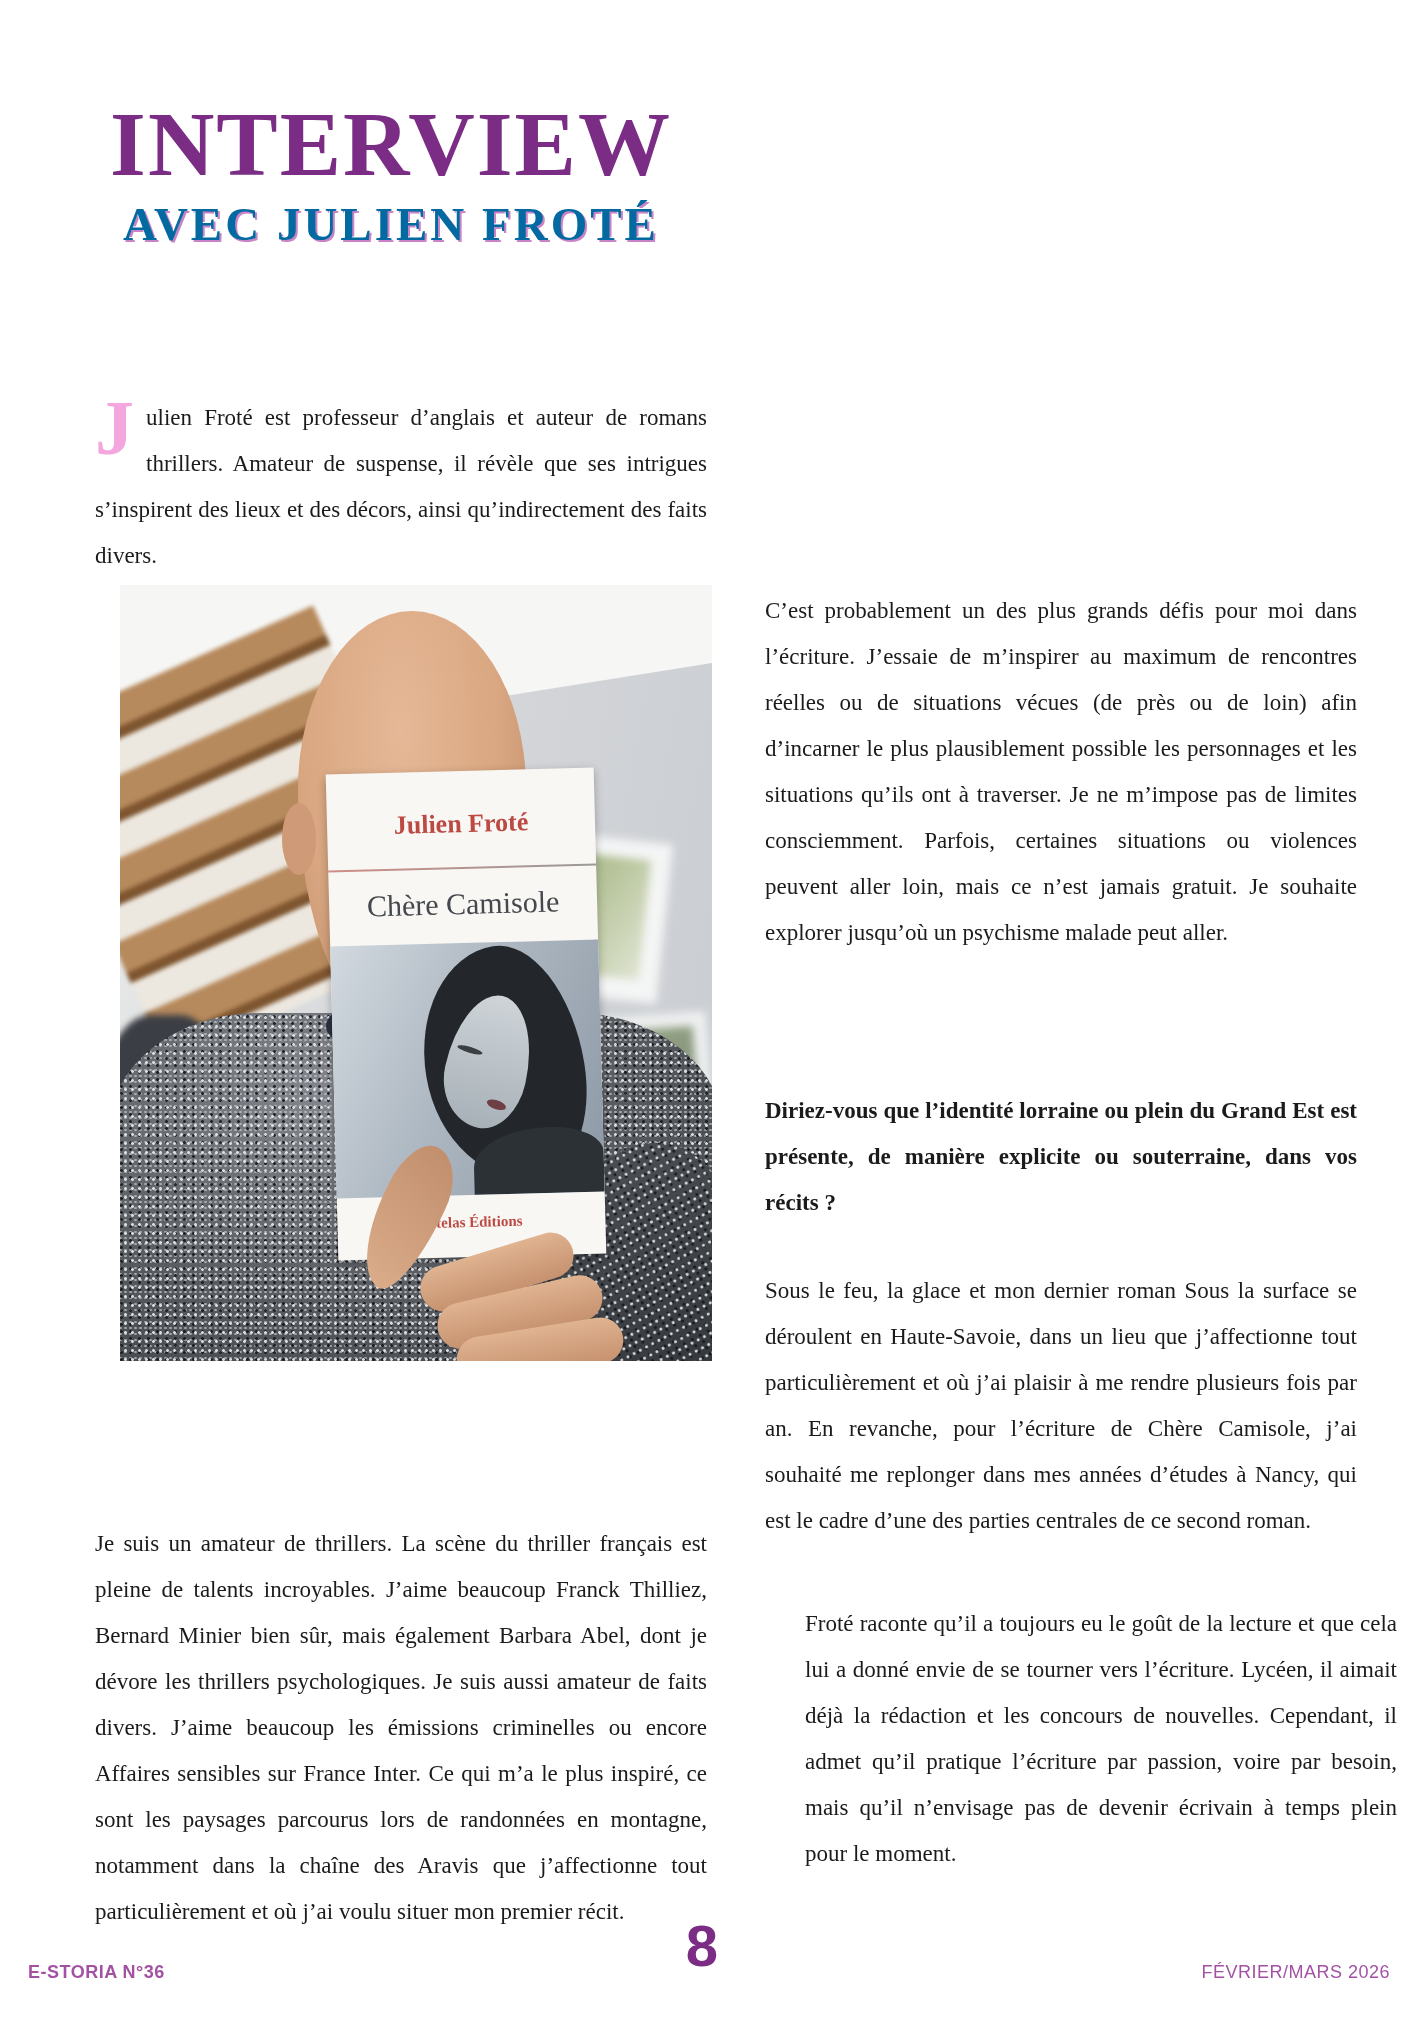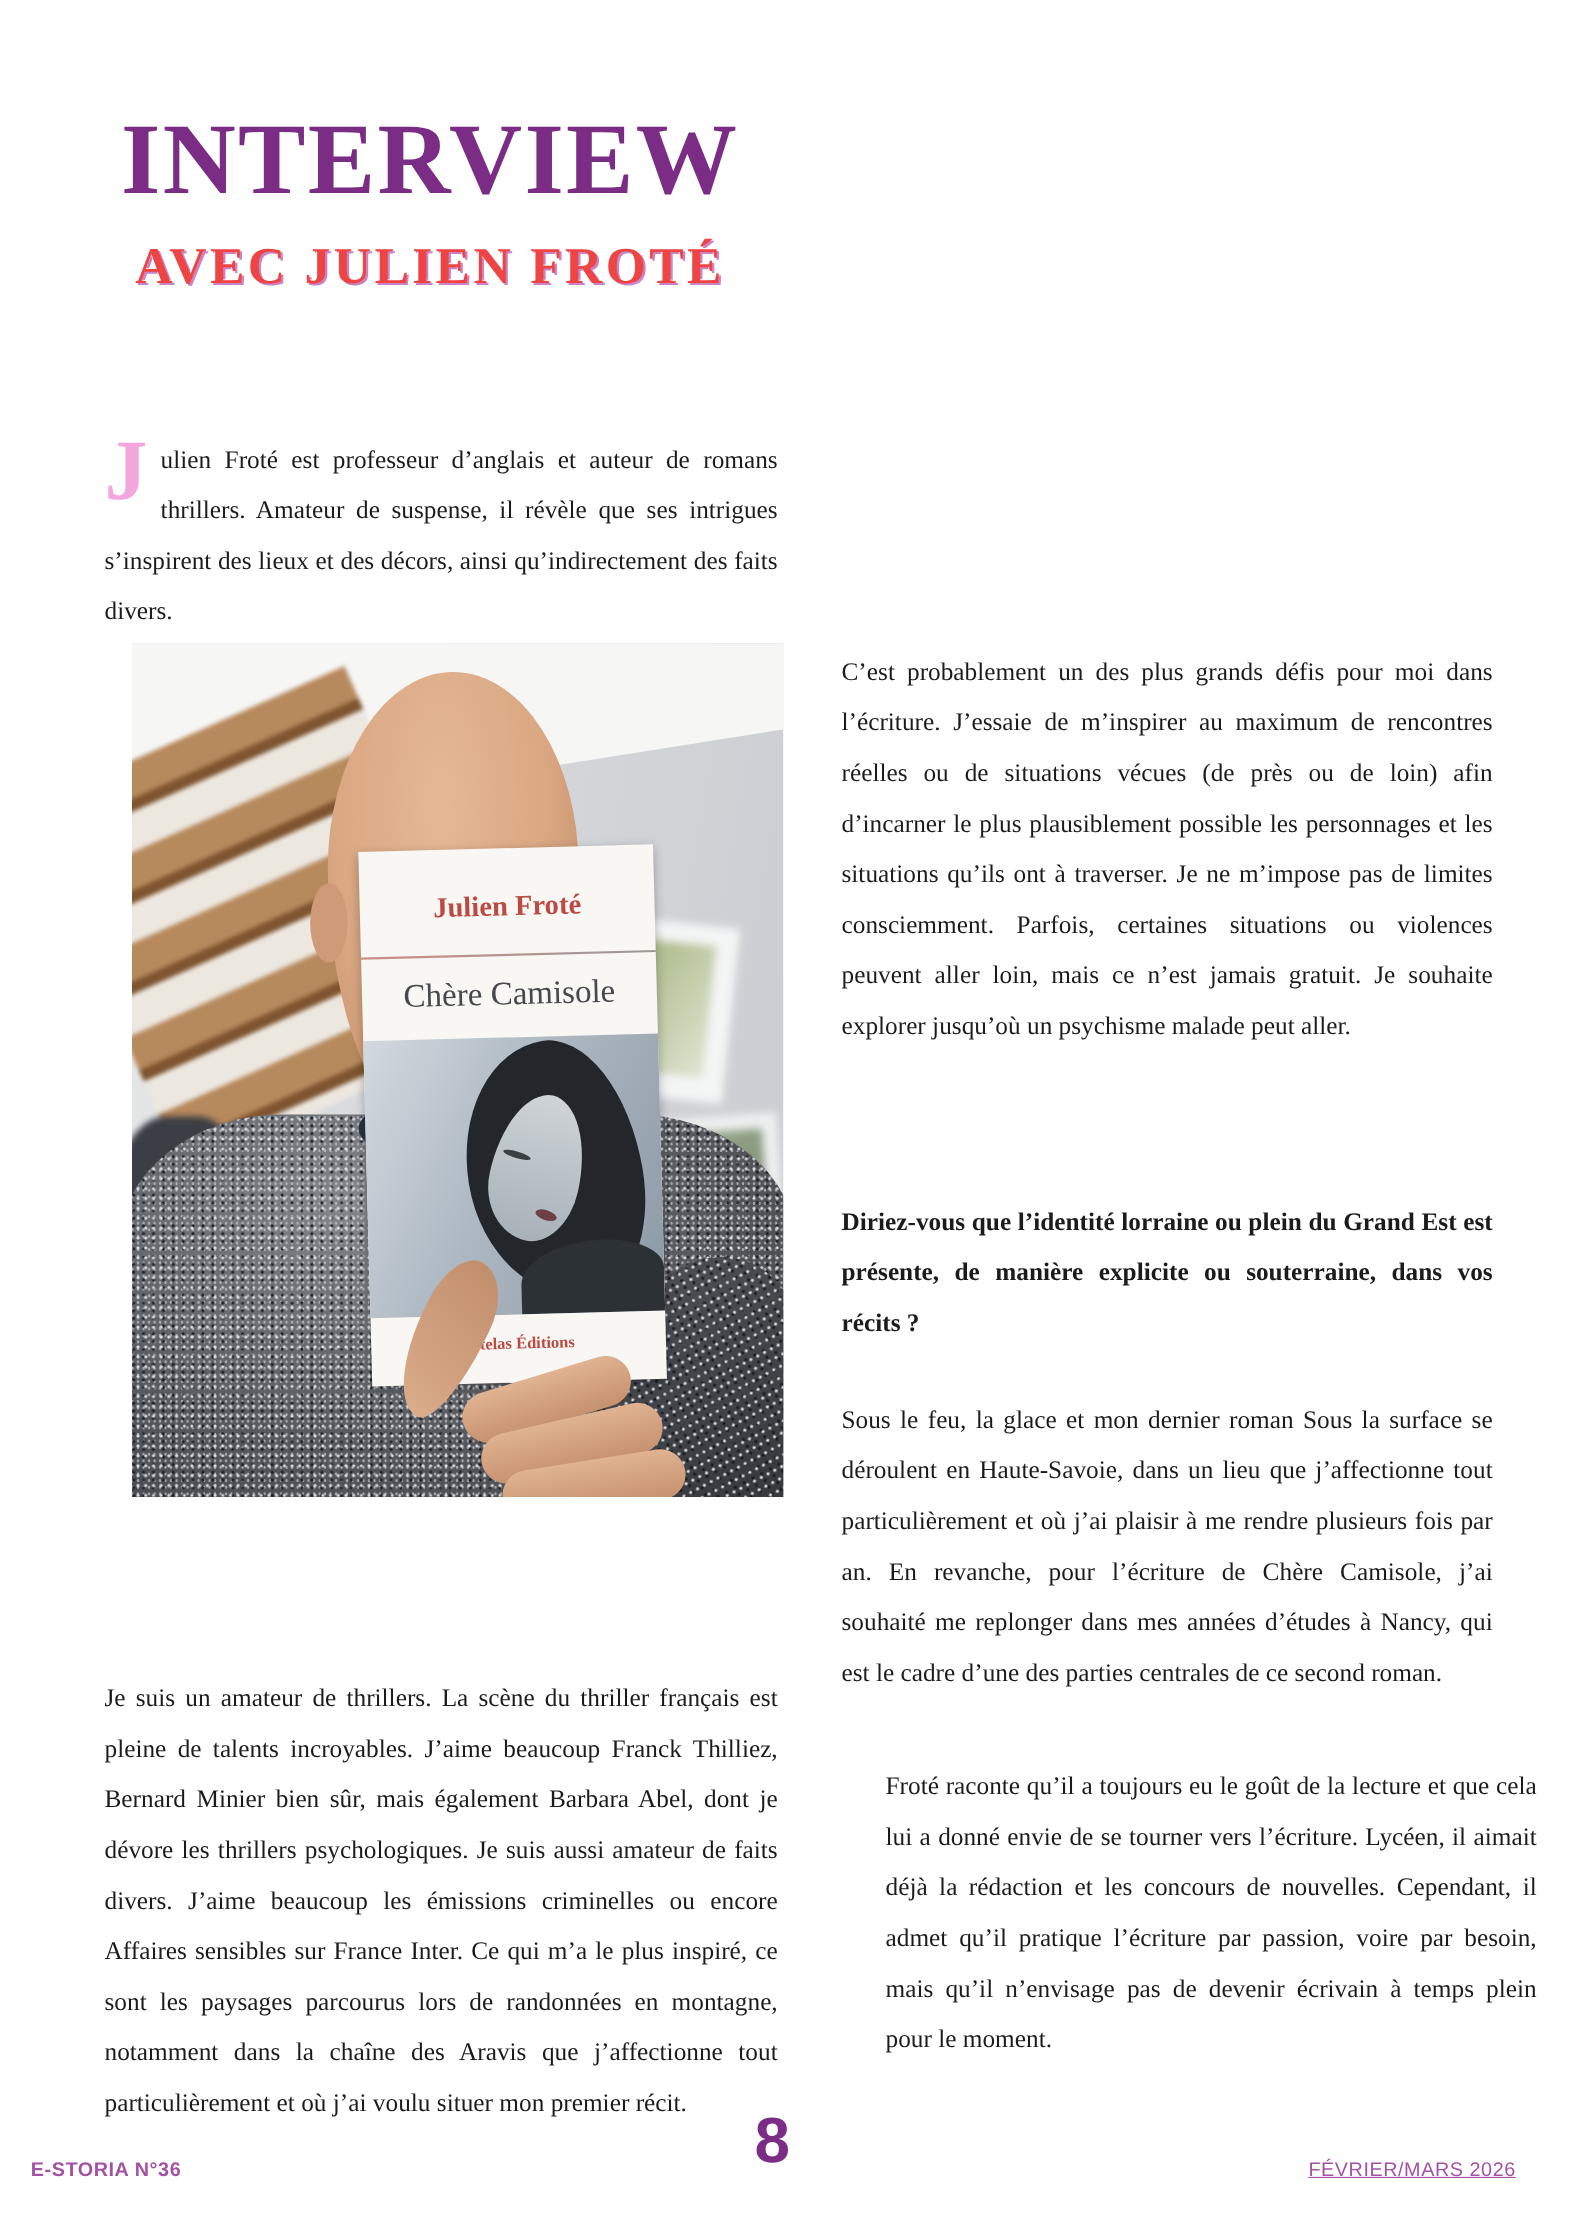--- a/index.html
+++ b/index.html
@@ -7,22 +7,22 @@
     position:relative;width:1428px;height:2028px;background:#ffffff;
     overflow:hidden;font-family:"Liberation Serif",serif;color:#1b1b1b;
   }
   
   .masthead{position:absolute;left:95px;top:96px;width:592px;text-align:center;}
   .title{
     font-family:"Liberation Serif",serif;font-weight:bold;font-size:92px;
     line-height:1.05;color:#7b2d86;letter-spacing:2px;margin:0;
   }
   .subtitle{
-    margin:22px 0 0 0;font-weight:bold;font-size:47px;letter-spacing:3px;
-    color:#ef4444;text-shadow:-1px -1px 0 #ffffff,2px 2px 0 #c983c6;
+    margin:4px 0 0 0;font-weight:bold;font-size:47px;letter-spacing:3px;
+    color:#0369a1;text-shadow:-1px -1px 0 #ffffff,2px 2px 0 #c983c6;
   }
   
   .col-text{position:absolute;font-size:23px;line-height:46px;text-align:justify;}
   .lcol{left:95px;width:612px;}
   .rcol{left:765px;width:592px;}
   .question{font-weight:bold;}
   .dropcap{
     float:left;font-weight:bold;font-size:78px;line-height:58px;
     color:#f4a6df;margin:4px 12px 0 0;
   }
@@ -109,21 +109,21 @@
   .ph-finger{height:46px;background:linear-gradient(#e0b391,#c6916e);border-radius:24px;}
   .ph-finger.f1{left:298px;top:664px;width:158px;transform:rotate(-17deg);}
   .ph-finger.f2{left:316px;top:704px;width:168px;transform:rotate(-13deg);}
   .ph-finger.f3{left:336px;top:742px;width:168px;transform:rotate(-9deg);}
   
   .footer-left,.footer-right{
     position:absolute;top:1962px;font-family:"Liberation Sans",sans-serif;
     font-size:18px;letter-spacing:.5px;color:#a352a3;
   }
   .footer-left{left:28px;font-weight:bold;}
-  .footer-right{right:50px;text-decoration:underline;}
+  .footer-right{right:38px;}
   .page-number{
     position:absolute;left:670px;top:1912px;width:64px;text-align:center;
     font-family:"Liberation Sans",sans-serif;font-weight:bold;font-size:58px;color:#7b2d86;
   }
 </style>
 </head>
 <body>
 
 <div class="page">
 

